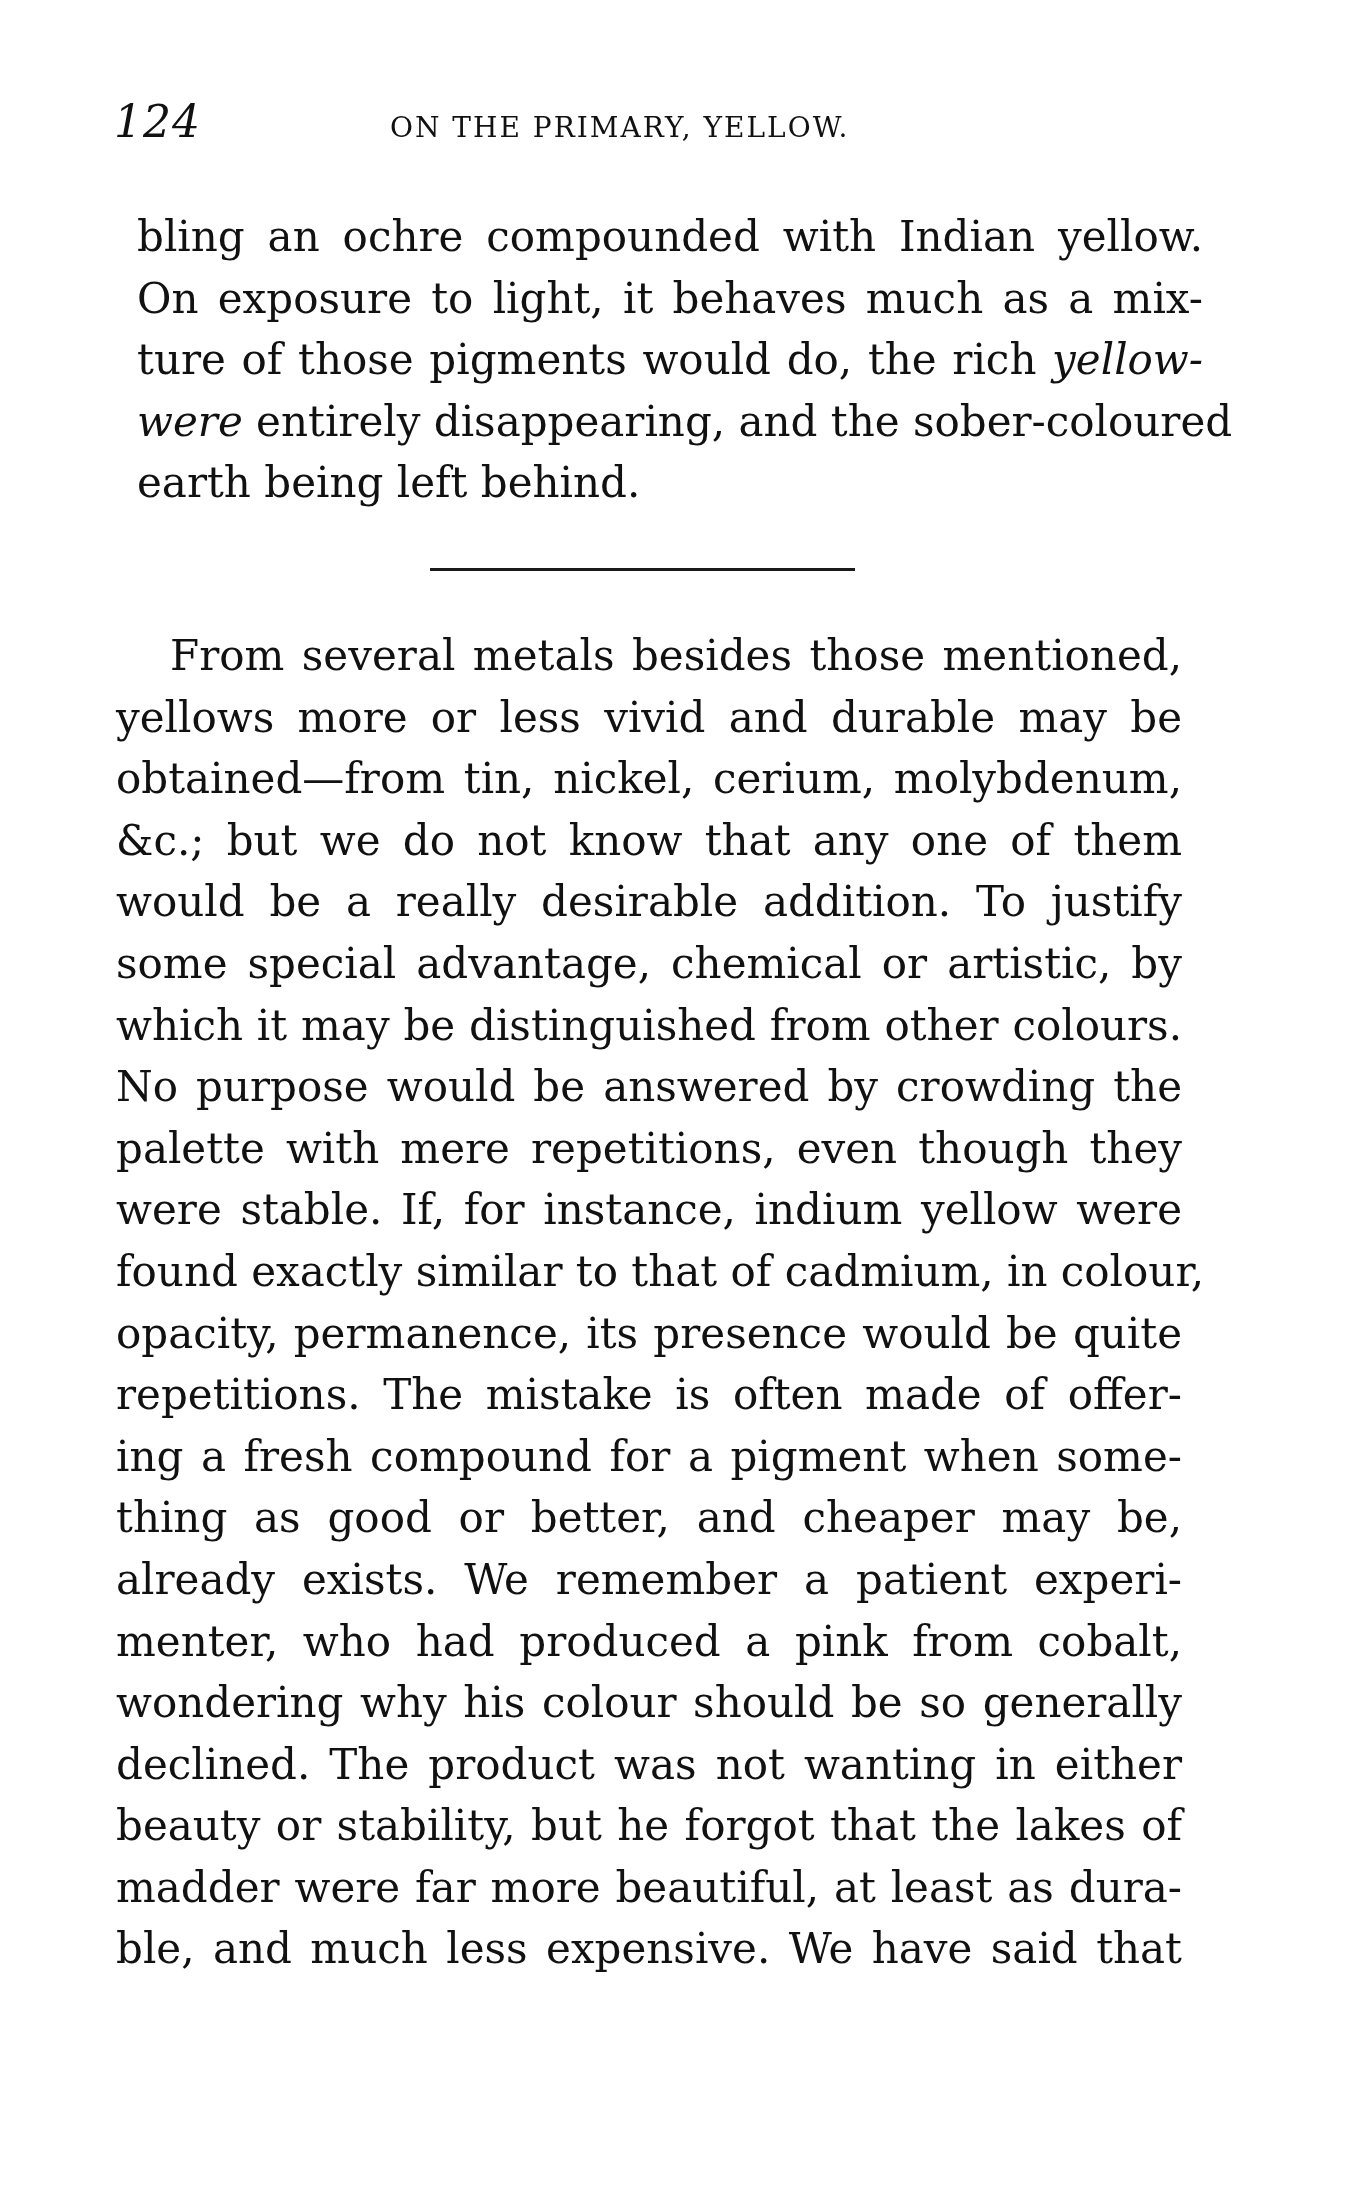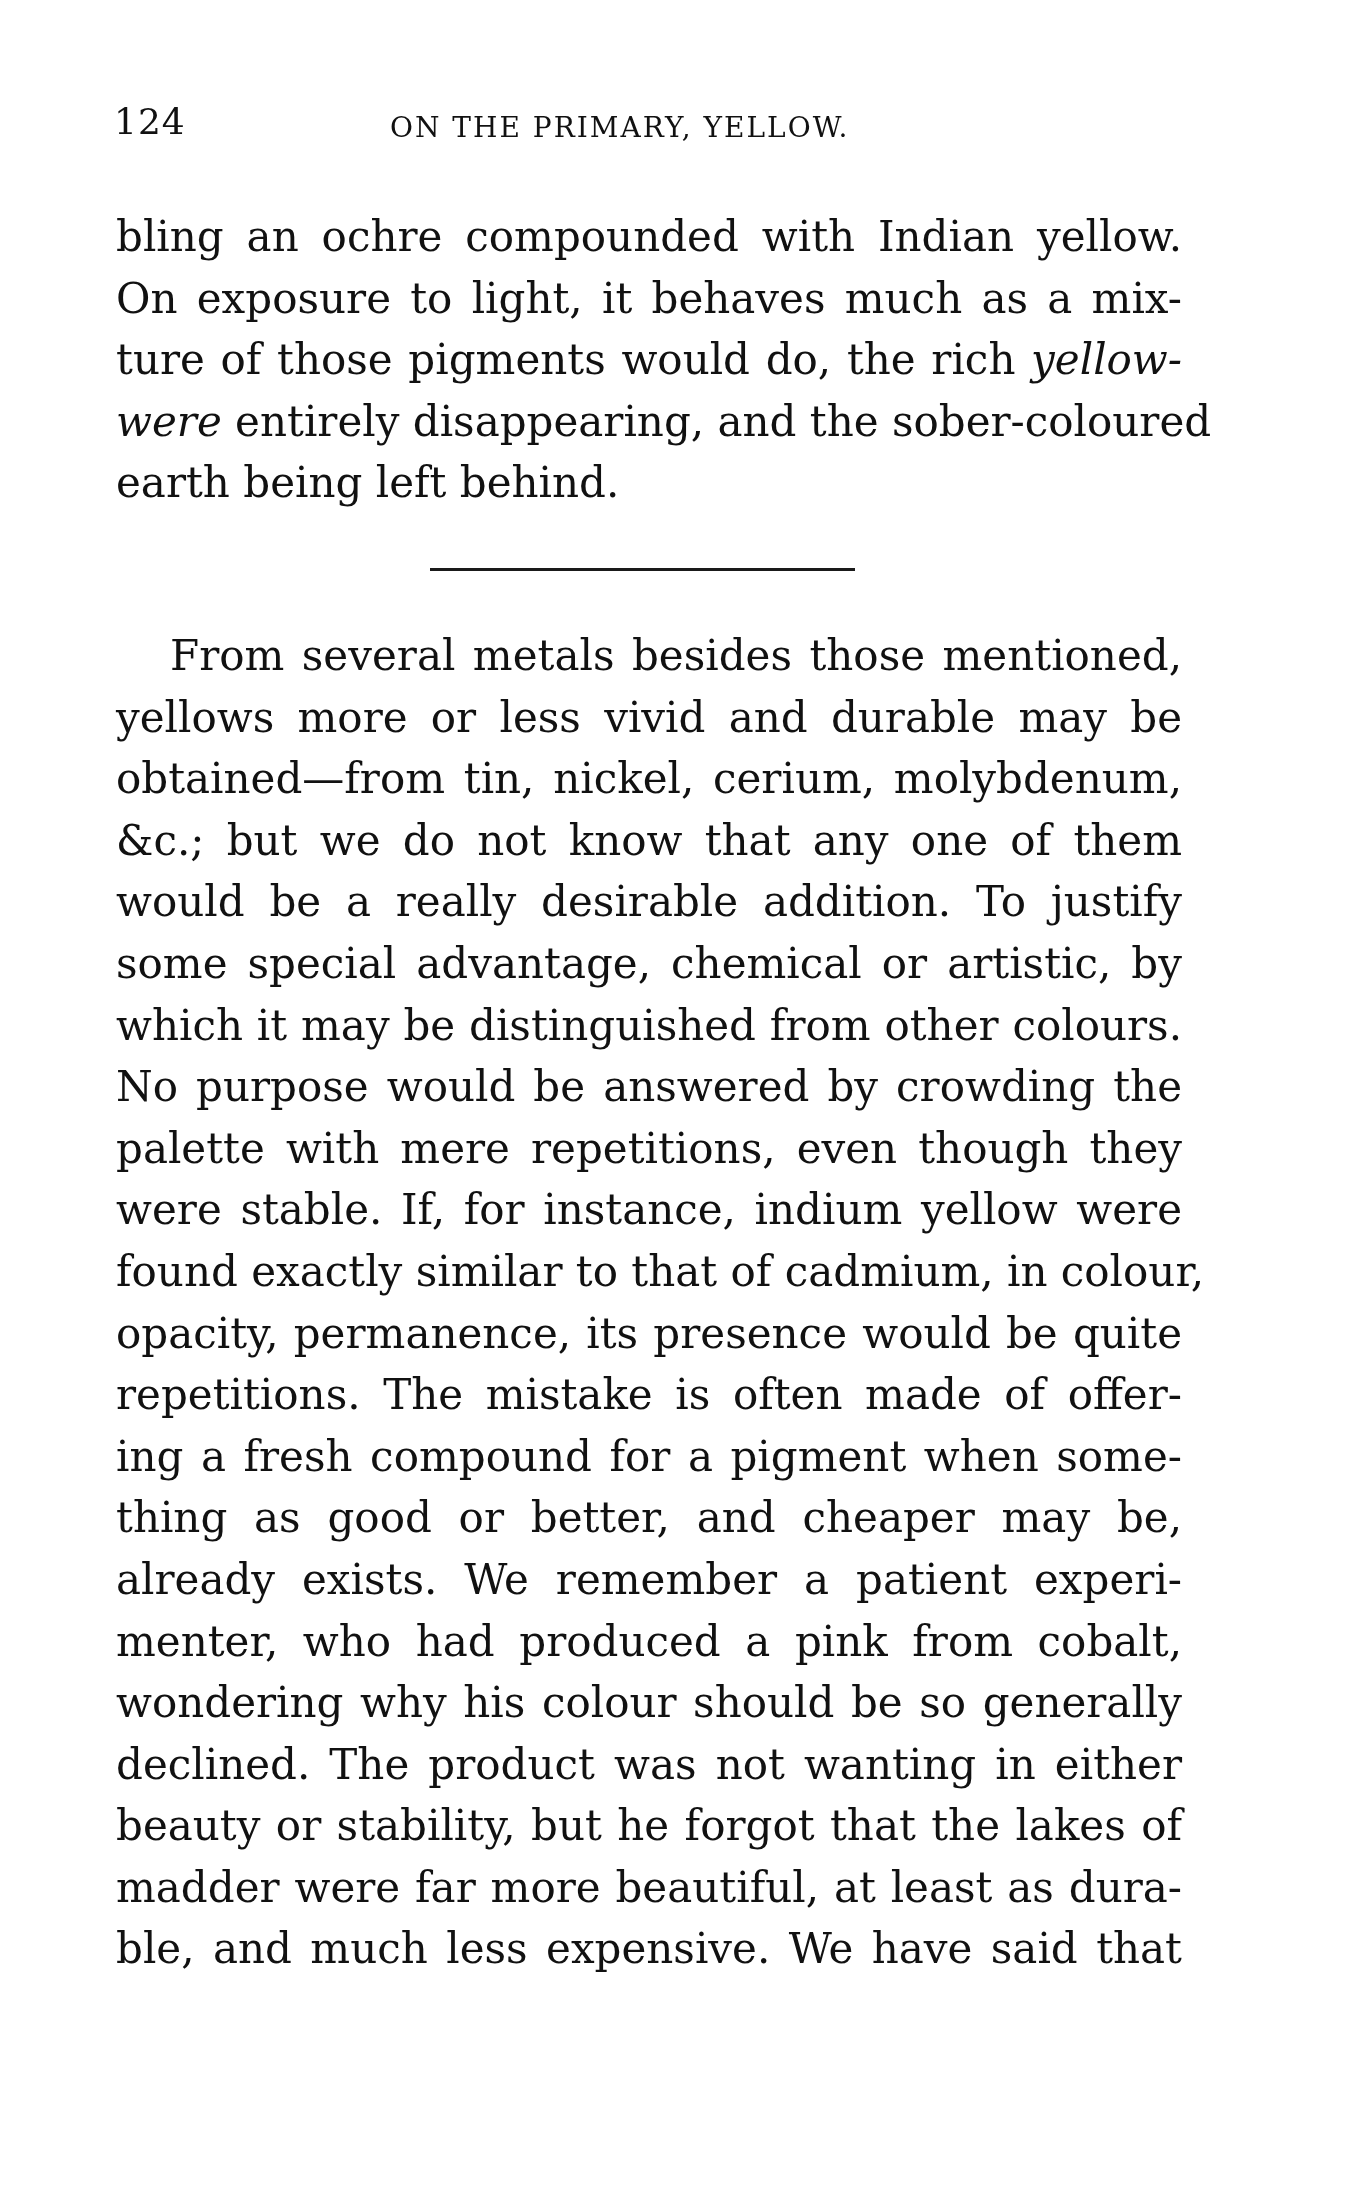--- a/index.html
+++ b/index.html
@@ -12,23 +12,24 @@
       height: 2195px;
       position: relative;
       overflow: hidden;
       color: #111111;
       font-family: "DejaVu Serif", "Liberation Serif", serif;
     }
     .page-number {
       position: absolute;
       left: 114px;
       top: 96px;
-      font-size: 36px;
+      font-size: 44px;
       line-height: 52px;
       letter-spacing: 1px;
+      font-style: italic;
     }
     .running-head {
       position: absolute;
       left: 390px;
       top: 108px;
       font-size: 28px;
       line-height: 40px;
       letter-spacing: 2px;
       text-transform: uppercase;
       white-space: nowrap;
@@ -49,21 +50,21 @@
       text-align-last: justify;
     }
     .line.last {
       text-align-last: left;
     }
     .line.indent {
       padding-left: 54px;
     }
     .line em {
     }
-    .block-1 { top: 206px; }
+    .block-1 { top: 206px; margin-left: 21px; }
     .block-2 { top: 625px; }
     .divider {
       position: absolute;
       left: 430px;
       top: 568px;
       width: 425px;
       height: 0;
       border-top: 3px solid #1a1a1a;
     }
   </style>

